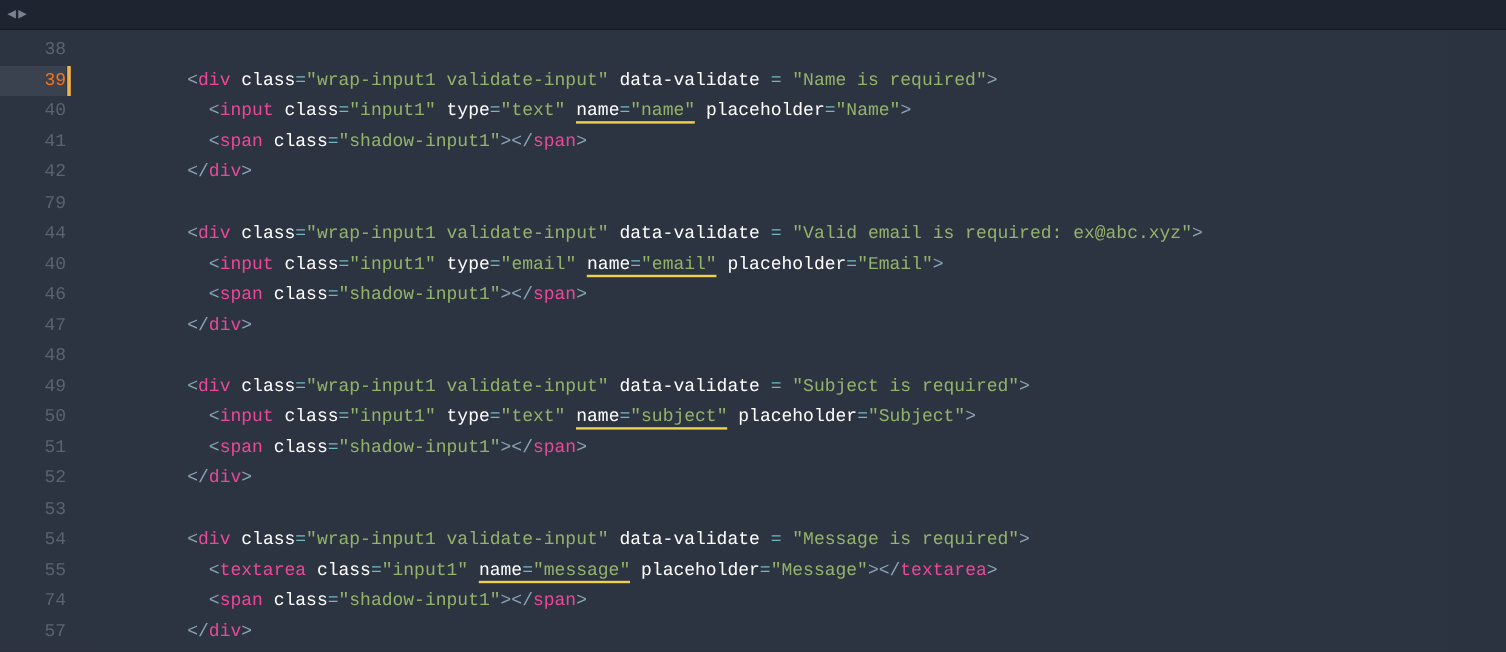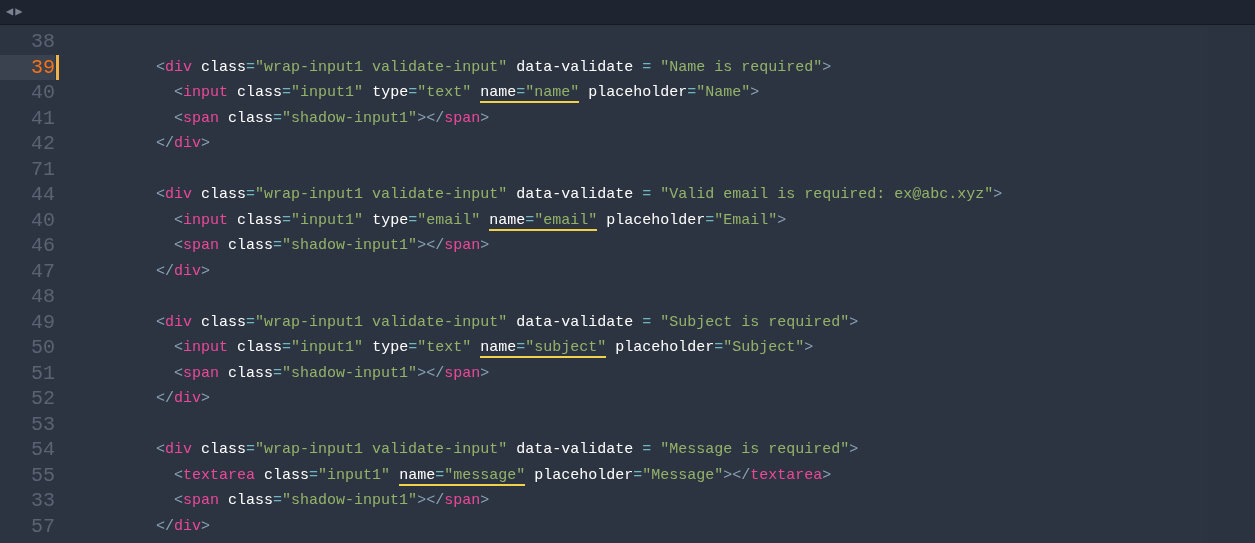--- a/index.html
+++ b/index.html
@@ -53,21 +53,21 @@
     display: flex;
     position: relative;
     background: #2d3441;
   }
   .gutter {
     background: #2d3441;
     color: #5b6272;
     text-align: right;
     padding: 4px 18px 4px 0;
     user-select: none;
-    font-size: 20px;
+    font-size: 15px;
     line-height: 25.5px;
     border-right: 1px solid #2d3441;
     width: 74px;
   }
   .gutter .ln { display:block; }
   .gutter .ln.current {
     color: #f97316;
     background: #3a414f;
     position: relative;
   }
@@ -114,34 +114,34 @@
     </div>
   </div>
 
   <div class="editor-area">
     <div class="gutter" id="gutter">
         <span class="ln">38</span>
         <span class="ln current">39</span>
         <span class="ln">40</span>
         <span class="ln">41</span>
         <span class="ln">42</span>
-        <span class="ln">71</span>
+        <span class="ln">79</span>
         <span class="ln">44</span>
         <span class="ln">40</span>
         <span class="ln">46</span>
         <span class="ln">47</span>
         <span class="ln">48</span>
         <span class="ln">49</span>
         <span class="ln">50</span>
         <span class="ln">51</span>
         <span class="ln">52</span>
         <span class="ln">53</span>
         <span class="ln">54</span>
         <span class="ln">55</span>
-        <span class="ln">33</span>
+        <span class="ln">74</span>
         <span class="ln">57</span>
       </div>
     <div class="code" id="code">
         <span class="p">&lt;</span><span class="tg">div</span> <span class="at">class</span><span class="op">=</span><span class="st">"wrap-input1 validate-input"</span> <span class="at">data-validate</span> <span class="op">=</span> <span class="st">"Name is required"</span><span class="p">&gt;</span>
           <span class="p">&lt;</span><span class="tg">input</span> <span class="at">class</span><span class="op">=</span><span class="st">"input1"</span> <span class="at">type</span><span class="op">=</span><span class="st">"text"</span> <span class="underline"><span class="at">name</span><span class="op">=</span><span class="st">"name"</span></span> <span class="at">placeholder</span><span class="op">=</span><span class="st">"Name"</span><span class="p">&gt;</span>
           <span class="p">&lt;</span><span class="tg">span</span> <span class="at">class</span><span class="op">=</span><span class="st">"shadow-input1"</span><span class="p">&gt;&lt;/</span><span class="tg">span</span><span class="p">&gt;</span>
         <span class="p">&lt;/</span><span class="tg">div</span><span class="p">&gt;</span>
 
         <span class="p">&lt;</span><span class="tg">div</span> <span class="at">class</span><span class="op">=</span><span class="st">"wrap-input1 validate-input"</span> <span class="at">data-validate</span> <span class="op">=</span> <span class="st">"Valid email is required: ex@abc.xyz"</span><span class="p">&gt;</span>
           <span class="p">&lt;</span><span class="tg">input</span> <span class="at">class</span><span class="op">=</span><span class="st">"input1"</span> <span class="at">type</span><span class="op">=</span><span class="st">"email"</span> <span class="underline"><span class="at">name</span><span class="op">=</span><span class="st">"email"</span></span> <span class="at">placeholder</span><span class="op">=</span><span class="st">"Email"</span><span class="p">&gt;</span>

